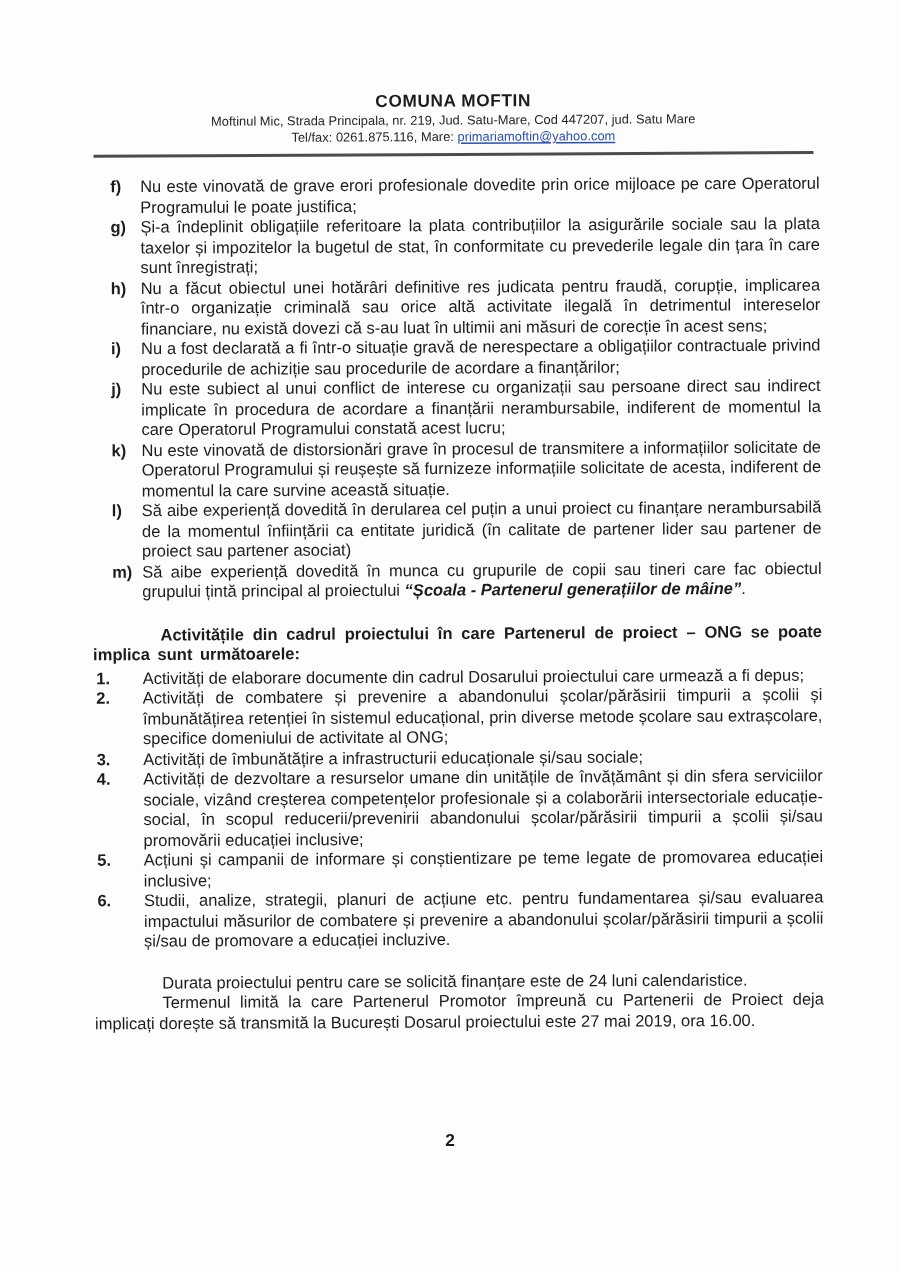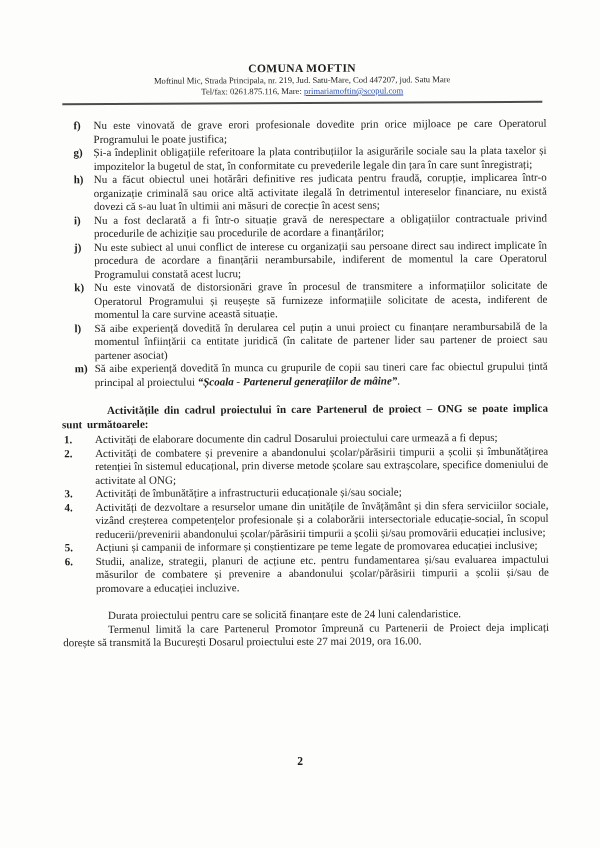--- a/index.html
+++ b/index.html
@@ -10,21 +10,21 @@
     background: #fdfdfb;
     overflow: hidden;
   }
   .page {
     position: relative;
     width: 600px;
     height: 848px;
     box-sizing: border-box;
     background: #fdfdfb;
     color: #1c1c1c;
-    font-family: Liberation Serif, serif;
+    font-family: Liberation Sans, sans-serif;
     font-size: 11px;
     line-height: 13.5px;
   }
   .sheet {
     position: absolute;
     top: 0; left: 0; right: 0; bottom: 0;
     box-sizing: border-box;
     padding: 62px 52px 0 62px;
     transform: rotate(-0.3deg);
     transform-origin: 50% 50%;
@@ -97,21 +97,21 @@
 </style>
 </head>
 <body>
 
 <div class="page">
   <div class="sheet">
 
     <div class="hdr">
       <div class="hdr-title">COMUNA MOFTIN</div>
       <div class="hdr-line">Moftinul Mic, Strada Principala, nr. 219, Jud. Satu-Mare, Cod 447207, jud. Satu Mare</div>
-      <div class="hdr-line"><span>Tel/fax: 0261.875.116, Mare: </span><a class="email">primariamoftin@scopul.com</a></div>
+      <div class="hdr-line"><span>Tel/fax: 0261.875.116, Mare: </span><a class="email">primariamoftin@yahoo.com</a></div>
     </div>
 
     <div>
       <div class="row">
         <div class="mk">f)</div>
         <div class="tx">Nu este vinovată de grave erori profesionale dovedite prin orice mijloace pe care Operatorul Programului le poate justifica;</div>
       </div>
       <div class="row">
         <div class="mk">g)</div>
         <div class="tx">Și-a îndeplinit obligațiile referitoare la plata contribuțiilor la asigurările sociale sau la plata taxelor și impozitelor la bugetul de stat, în conformitate cu prevederile legale din țara în care sunt înregistrați;</div>

